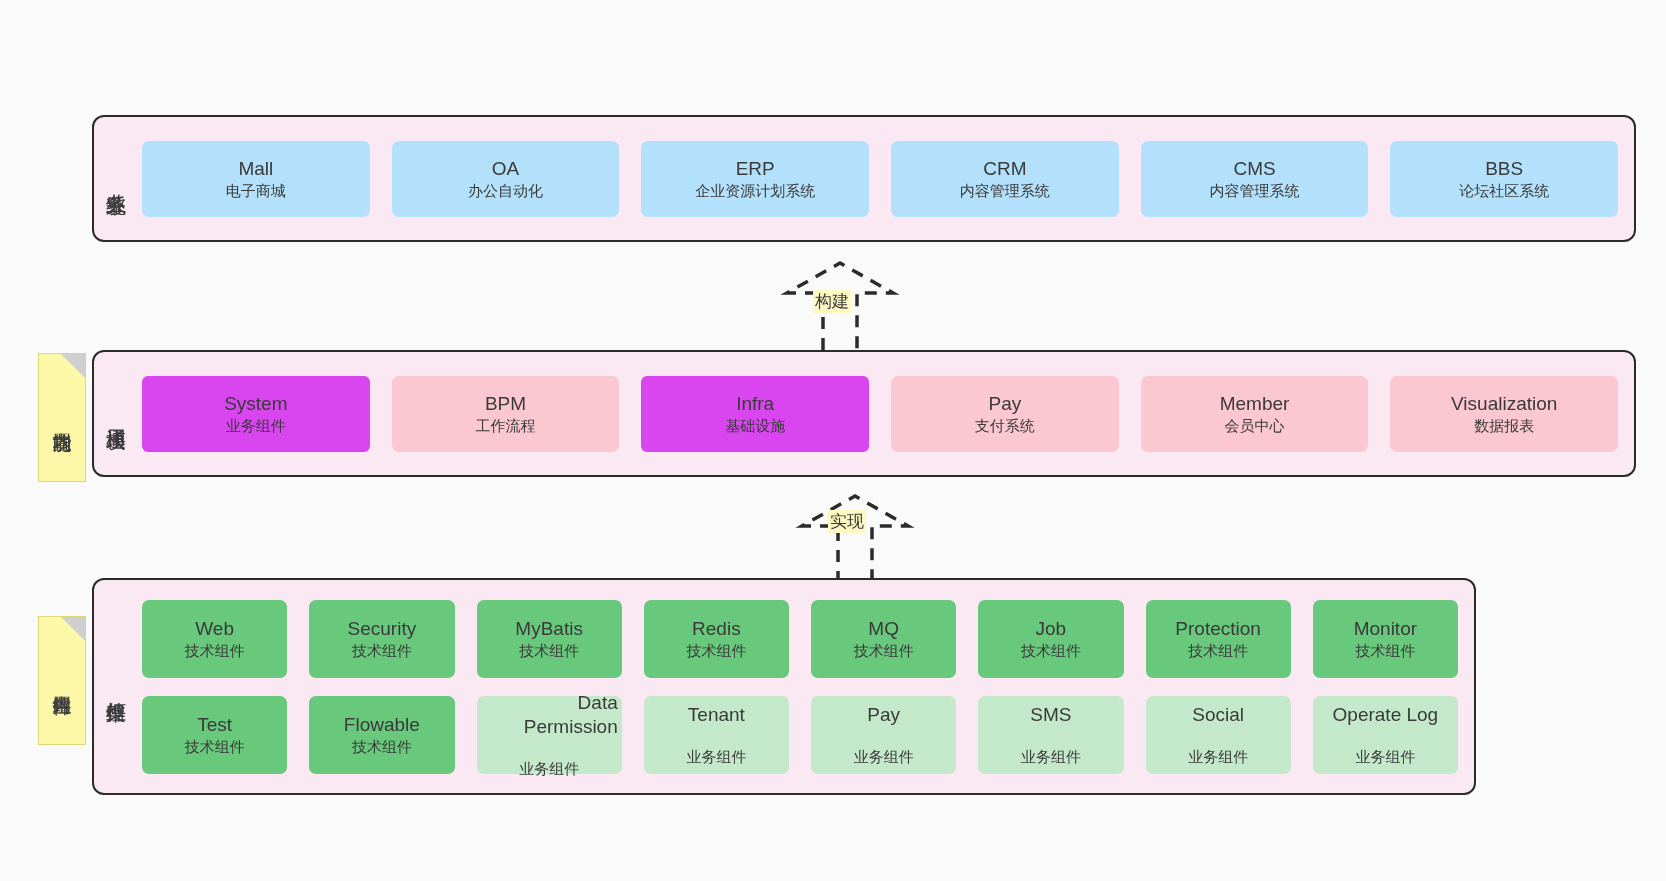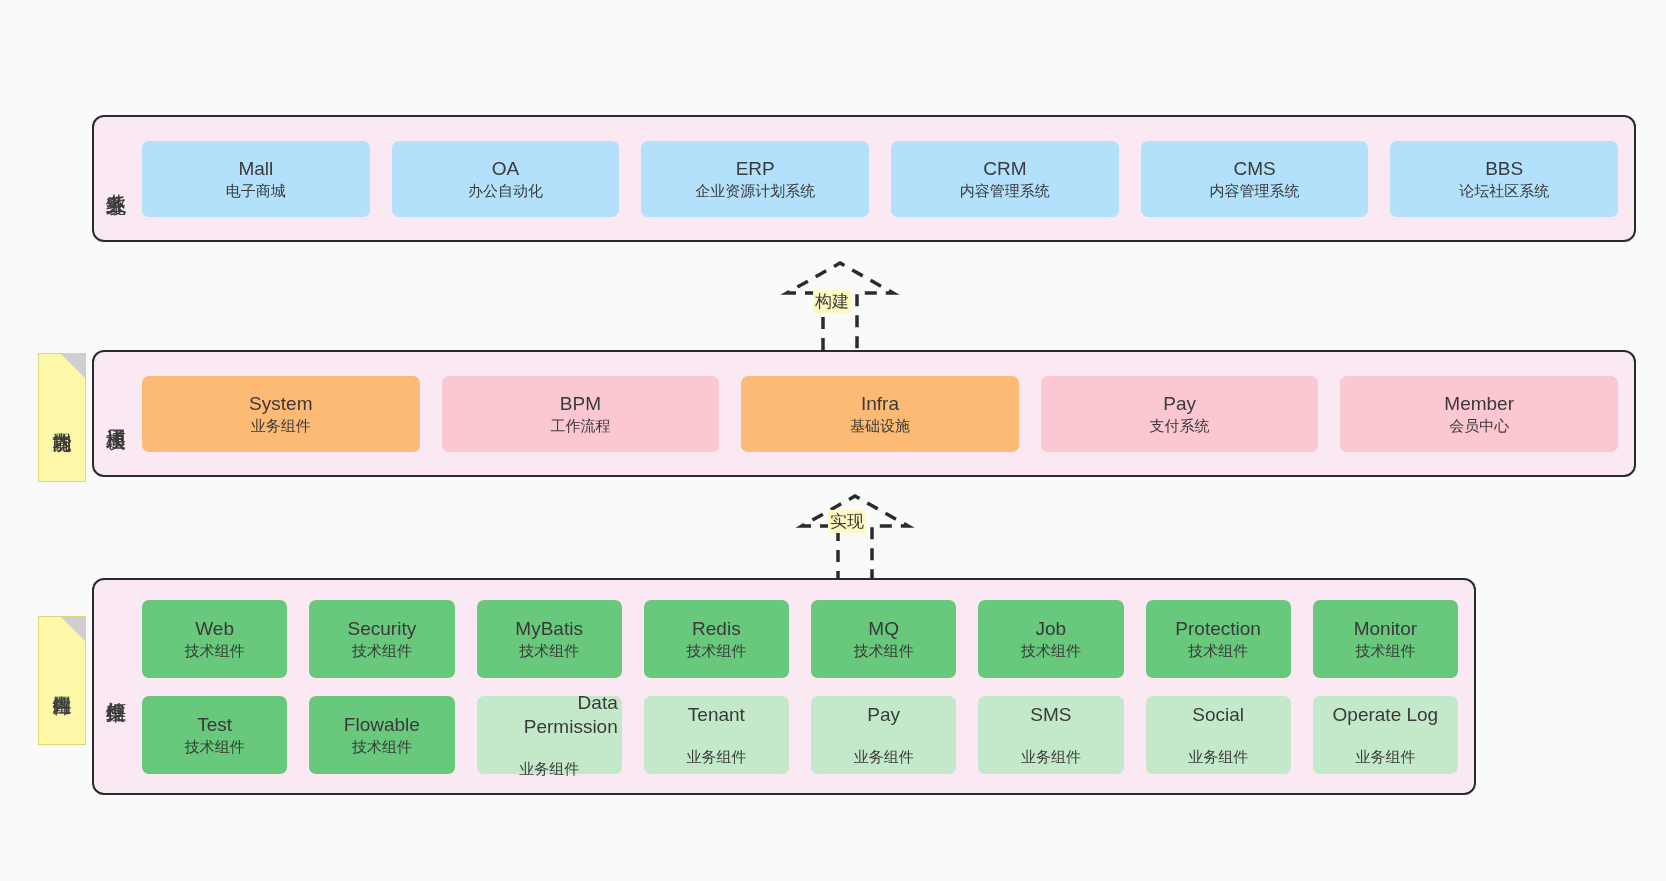--- a/index.html
+++ b/index.html
@@ -76,21 +76,21 @@
   }
   .card .t1 {
     font-size: 19px;
     color: #3a3a3a;
   }
   .card .t2 {
     font-size: 15px;
     color: #3a3a3a;
   }
   .card.blue   { background: #b3e0fb; }
-  .card.red    { background: #fdba74; }
+  .card.red    { background: #d946ef; border-radius: 6px; }
   .card.pink   { background: #fbc7d1; }
   .card.green  { background: #68c87c; }
   .card.lgreen { background: #c3e9ca; gap: 20px; }
 
   
   #band-business { left: 92px;  top: 115px; width: 1544px; height: 127px; }
   #band-business .band-body { padding: 0 16px 0 4px; }
   #band-business .card { height: 76px; }
 
   #band-common   { left: 92px;  top: 350px; width: 1544px; height: 127px; }
@@ -211,20 +211,24 @@
           <span class="t2">基础设施</span>
         </div>
         <div class="card pink">
           <span class="t1">Pay</span>
           <span class="t2">支付系统</span>
         </div>
         <div class="card pink">
           <span class="t1">Member</span>
           <span class="t2">会员中心</span>
         </div>
+        <div class="card pink">
+          <span class="t1">Visualization</span>
+          <span class="t2">数据报表</span>
+        </div>
       </div>
     </div>
   </div>
 
   <svg class="arrow" id="arrow-impl" viewBox="0 0 190 95">
     <path d="M 78 95 L 78 38 L 42 38 L 95 8 L 148 38 L 112 38 L 112 95" fill="none" stroke="#2b2b2b" stroke-width="3.5" stroke-dasharray="12 9" stroke-linejoin="miter"></path>
   </svg>
   <div class="arrow-label" id="arrow-impl-label">实现</div>
 
   <div class="note" id="note-framework">

